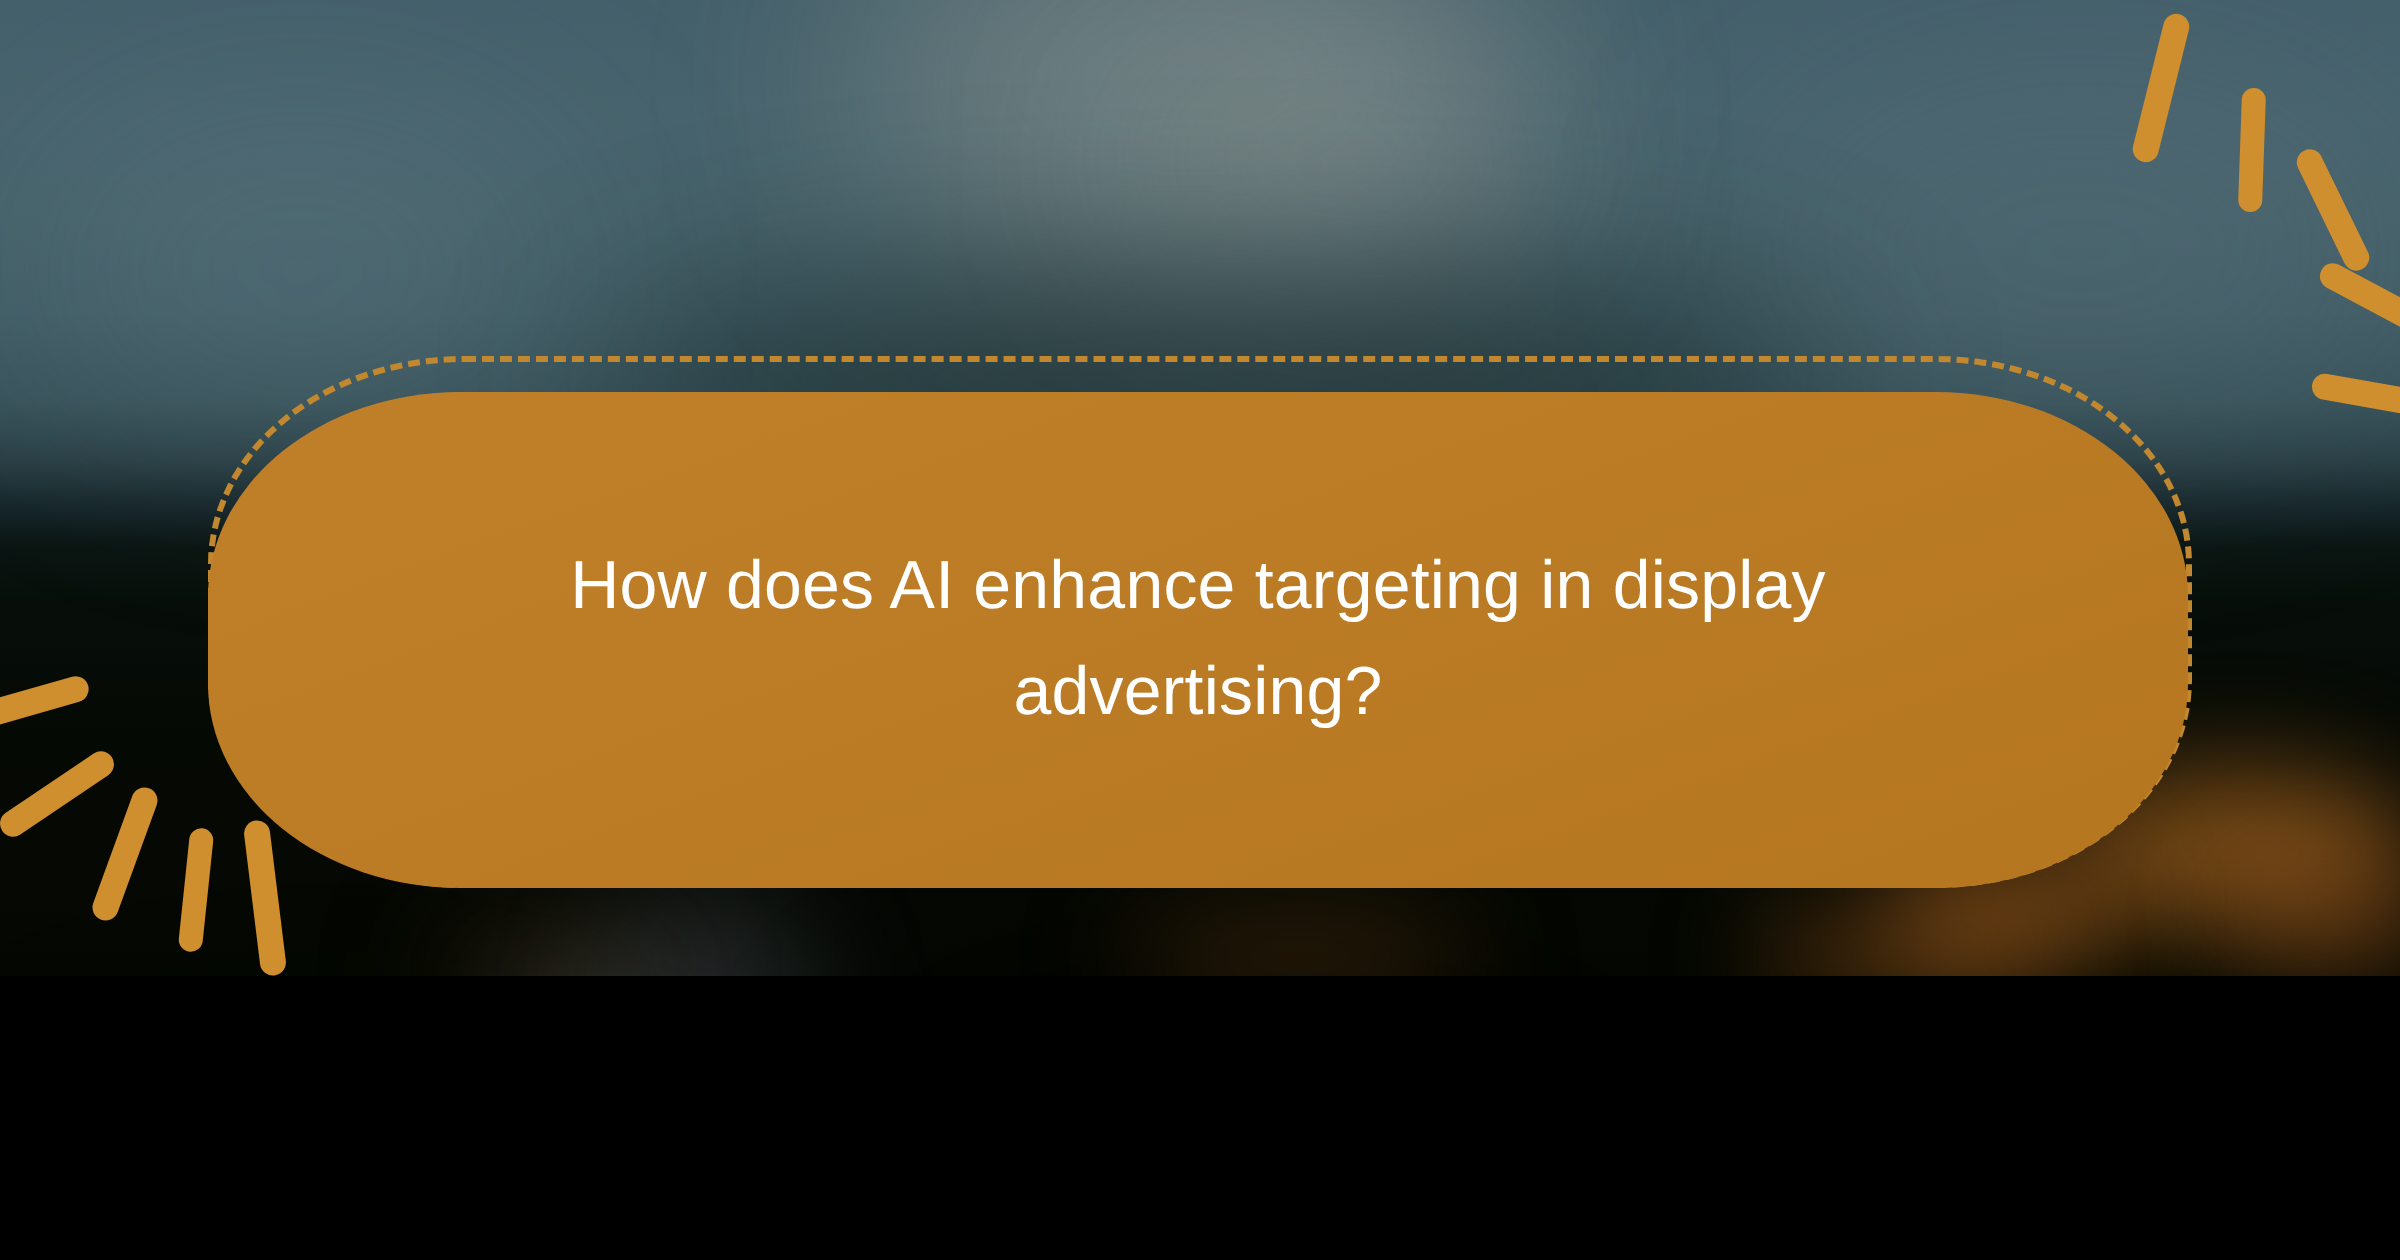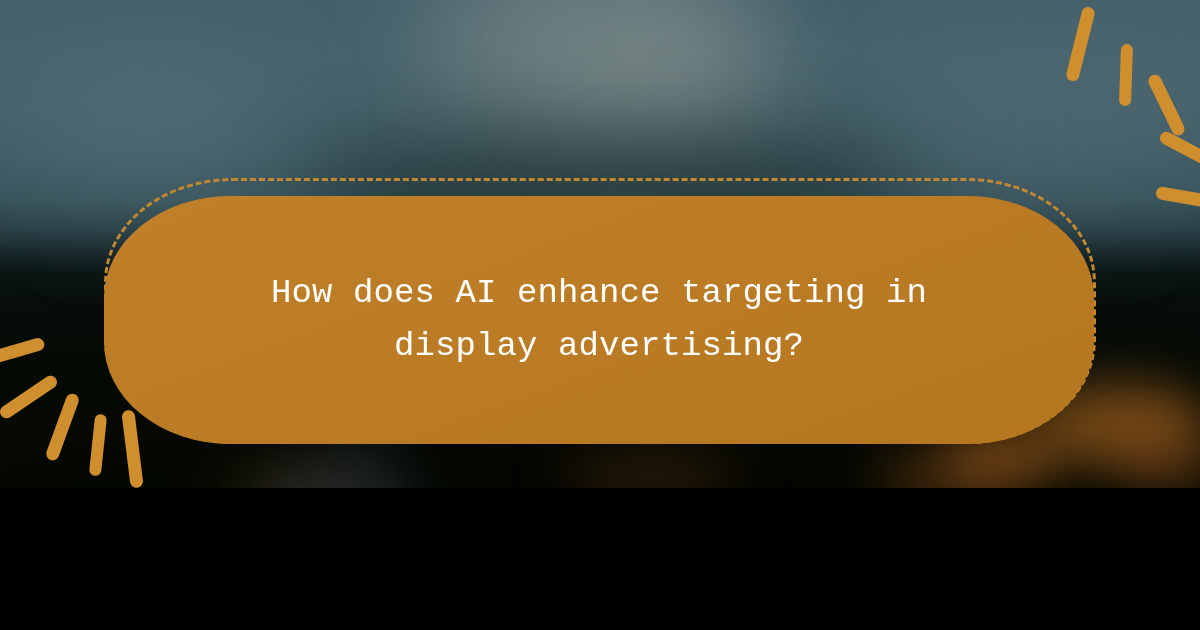--- a/index.html
+++ b/index.html
@@ -7,21 +7,21 @@
     margin: 0;
     padding: 0;
     background: #000;
   }
 
   #stage {
     position: relative;
     width: 1200px;
     height: 488px;
     overflow: hidden;
-    font-family: Liberation Mono, monospace;
+    font-family: Liberation Sans, sans-serif;
   }
 
   
   .bg-base {
     position: absolute;
     inset: 0;
     background: linear-gradient(
         to bottom,
         #44606b 0%,
         #47636d 12%,

